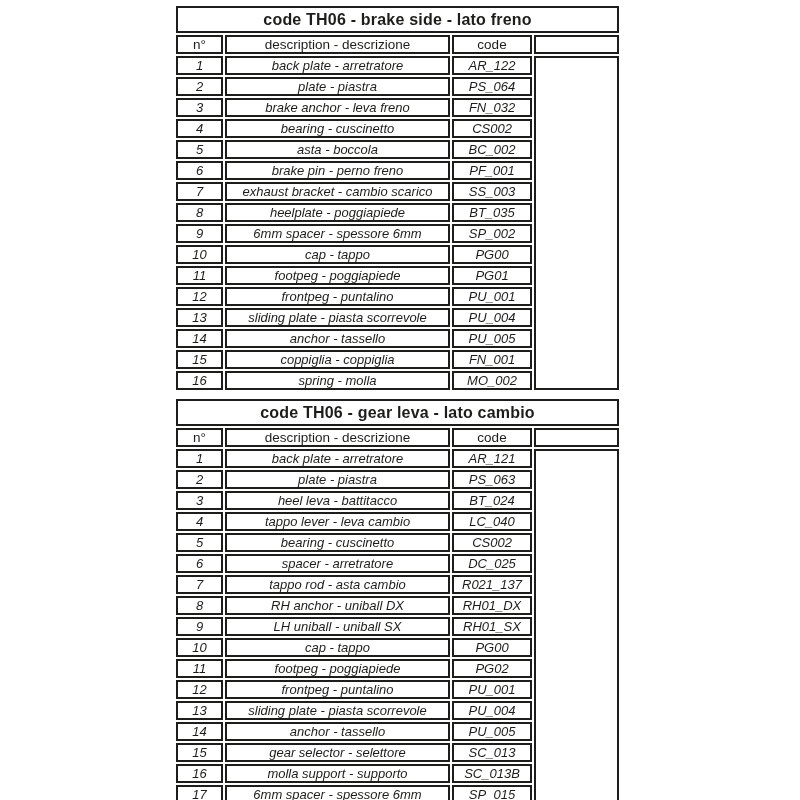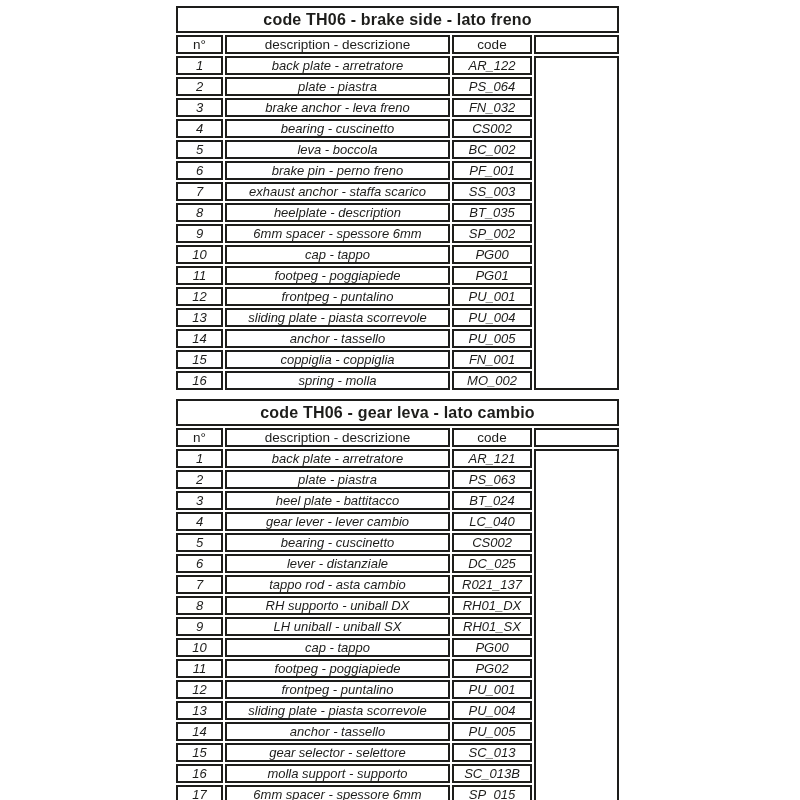--- a/index.html
+++ b/index.html
@@ -98,36 +98,36 @@
     <td class="col-desc">brake anchor - leva freno</td>
     <td class="col-code">FN_032</td>
   </tr>
         <tr class="data-row">
     <td class="col-num">4</td>
     <td class="col-desc">bearing - cuscinetto</td>
     <td class="col-code">CS002</td>
   </tr>
         <tr class="data-row">
     <td class="col-num">5</td>
-    <td class="col-desc">leva - boccola</td>
+    <td class="col-desc">asta - boccola</td>
     <td class="col-code">BC_002</td>
   </tr>
         <tr class="data-row">
     <td class="col-num">6</td>
     <td class="col-desc">brake pin - perno freno</td>
     <td class="col-code">PF_001</td>
   </tr>
         <tr class="data-row">
     <td class="col-num">7</td>
-    <td class="col-desc">exhaust anchor - staffa scarico</td>
+    <td class="col-desc">exhaust bracket - cambio scarico</td>
     <td class="col-code">SS_003</td>
   </tr>
         <tr class="data-row">
     <td class="col-num">8</td>
-    <td class="col-desc">heelplate - description</td>
+    <td class="col-desc">heelplate - poggiapiede</td>
     <td class="col-code">BT_035</td>
   </tr>
         <tr class="data-row">
     <td class="col-num">9</td>
     <td class="col-desc">6mm spacer - spessore 6mm</td>
     <td class="col-code">SP_002</td>
   </tr>
         <tr class="data-row">
     <td class="col-num">10</td>
     <td class="col-desc">cap - tappo</td>
@@ -189,46 +189,46 @@
     <td class="col-code">AR_121</td>
   <td class="notes-cell" rowspan="18"></td>
         </tr>
         <tr class="data-row">
     <td class="col-num">2</td>
     <td class="col-desc">plate - piastra</td>
     <td class="col-code">PS_063</td>
   </tr>
         <tr class="data-row">
     <td class="col-num">3</td>
-    <td class="col-desc">heel plate - battitacco</td>
+    <td class="col-desc">heel leva - battitacco</td>
     <td class="col-code">BT_024</td>
   </tr>
         <tr class="data-row">
     <td class="col-num">4</td>
-    <td class="col-desc">gear lever - lever cambio</td>
+    <td class="col-desc">tappo lever - leva cambio</td>
     <td class="col-code">LC_040</td>
   </tr>
         <tr class="data-row">
     <td class="col-num">5</td>
     <td class="col-desc">bearing - cuscinetto</td>
     <td class="col-code">CS002</td>
   </tr>
         <tr class="data-row">
     <td class="col-num">6</td>
-    <td class="col-desc">lever - distanziale</td>
+    <td class="col-desc">spacer - arretratore</td>
     <td class="col-code">DC_025</td>
   </tr>
         <tr class="data-row">
     <td class="col-num">7</td>
     <td class="col-desc">tappo rod - asta cambio</td>
     <td class="col-code">R021_137</td>
   </tr>
         <tr class="data-row">
     <td class="col-num">8</td>
-    <td class="col-desc">RH supporto - uniball DX</td>
+    <td class="col-desc">RH anchor - uniball DX</td>
     <td class="col-code">RH01_DX</td>
   </tr>
         <tr class="data-row">
     <td class="col-num">9</td>
     <td class="col-desc">LH uniball - uniball SX</td>
     <td class="col-code">RH01_SX</td>
   </tr>
         <tr class="data-row">
     <td class="col-num">10</td>
     <td class="col-desc">cap - tappo</td>

